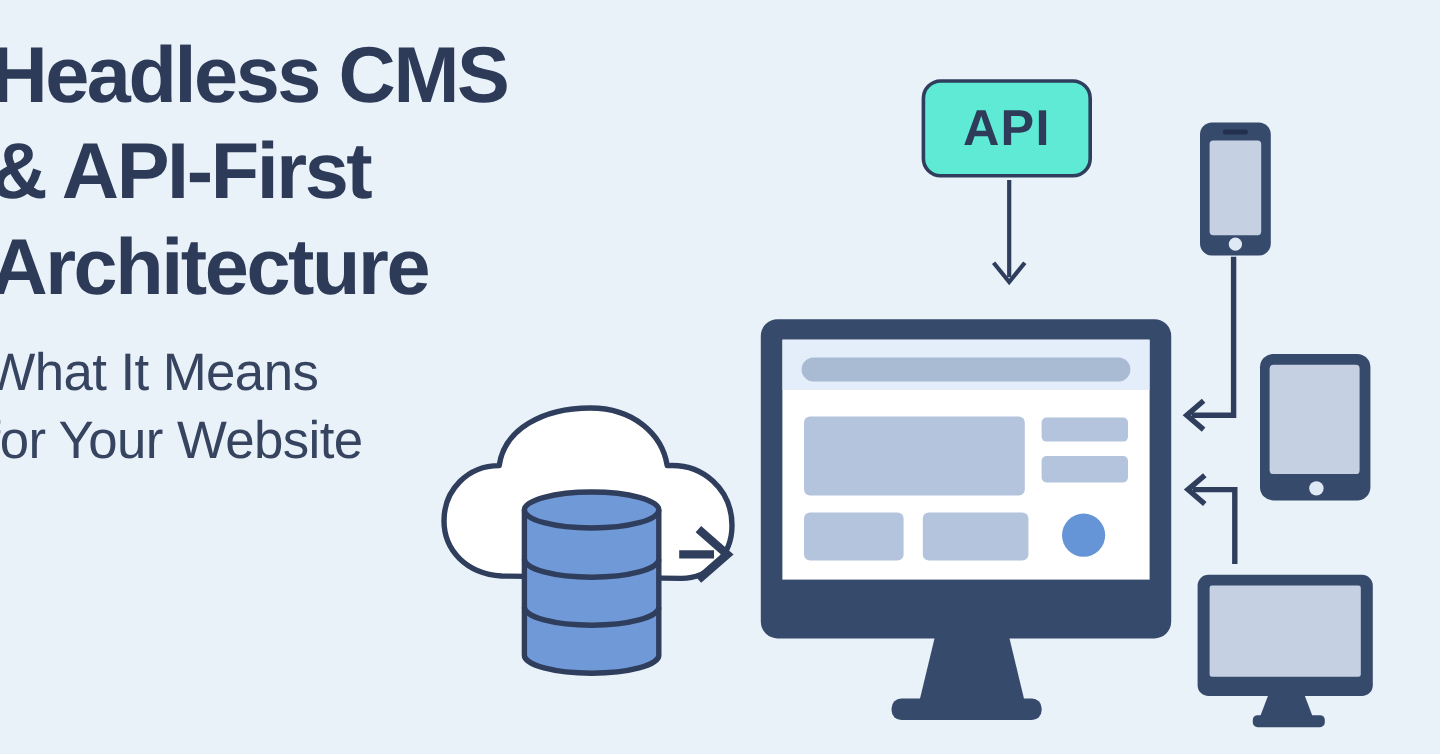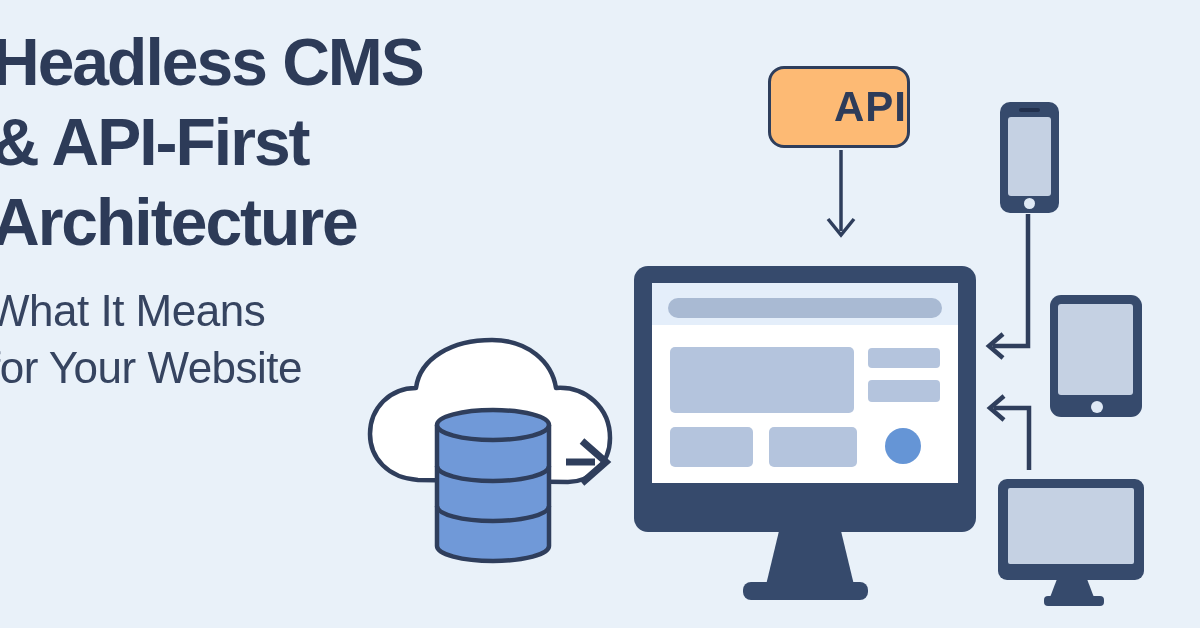--- a/index.html
+++ b/index.html
@@ -15,22 +15,22 @@
     letter-spacing:-2px;color:#2d3b58;white-space:nowrap;
   }
   .subtitle{
     position:absolute;left:-12px;top:282px;
     font-size:44px;line-height:57px;font-weight:400;
     letter-spacing:-0.5px;color:#364460;white-space:nowrap;
   }
   
   .api-box{
     position:absolute;left:768px;top:66px;width:142px;height:82px;
-    background:#fdba74;border:3.5px solid #2e3e5c;border-radius:16px;
-    display:flex;align-items:center;justify-content:flex-end;box-sizing:border-box;
+    background:#5eead4;border:3.5px solid #2e3e5c;border-radius:16px;
+    display:flex;align-items:center;justify-content:center;box-sizing:border-box;
     font-size:42px;font-weight:700;letter-spacing:1px;color:#2e3c59;
   }
   
   .abs{position:absolute;}
   
   .monitor{
     position:absolute;left:634px;top:266px;width:342px;height:266px;
     background:#364a6c;border-radius:14px;
   }
   .monitor-screen{

